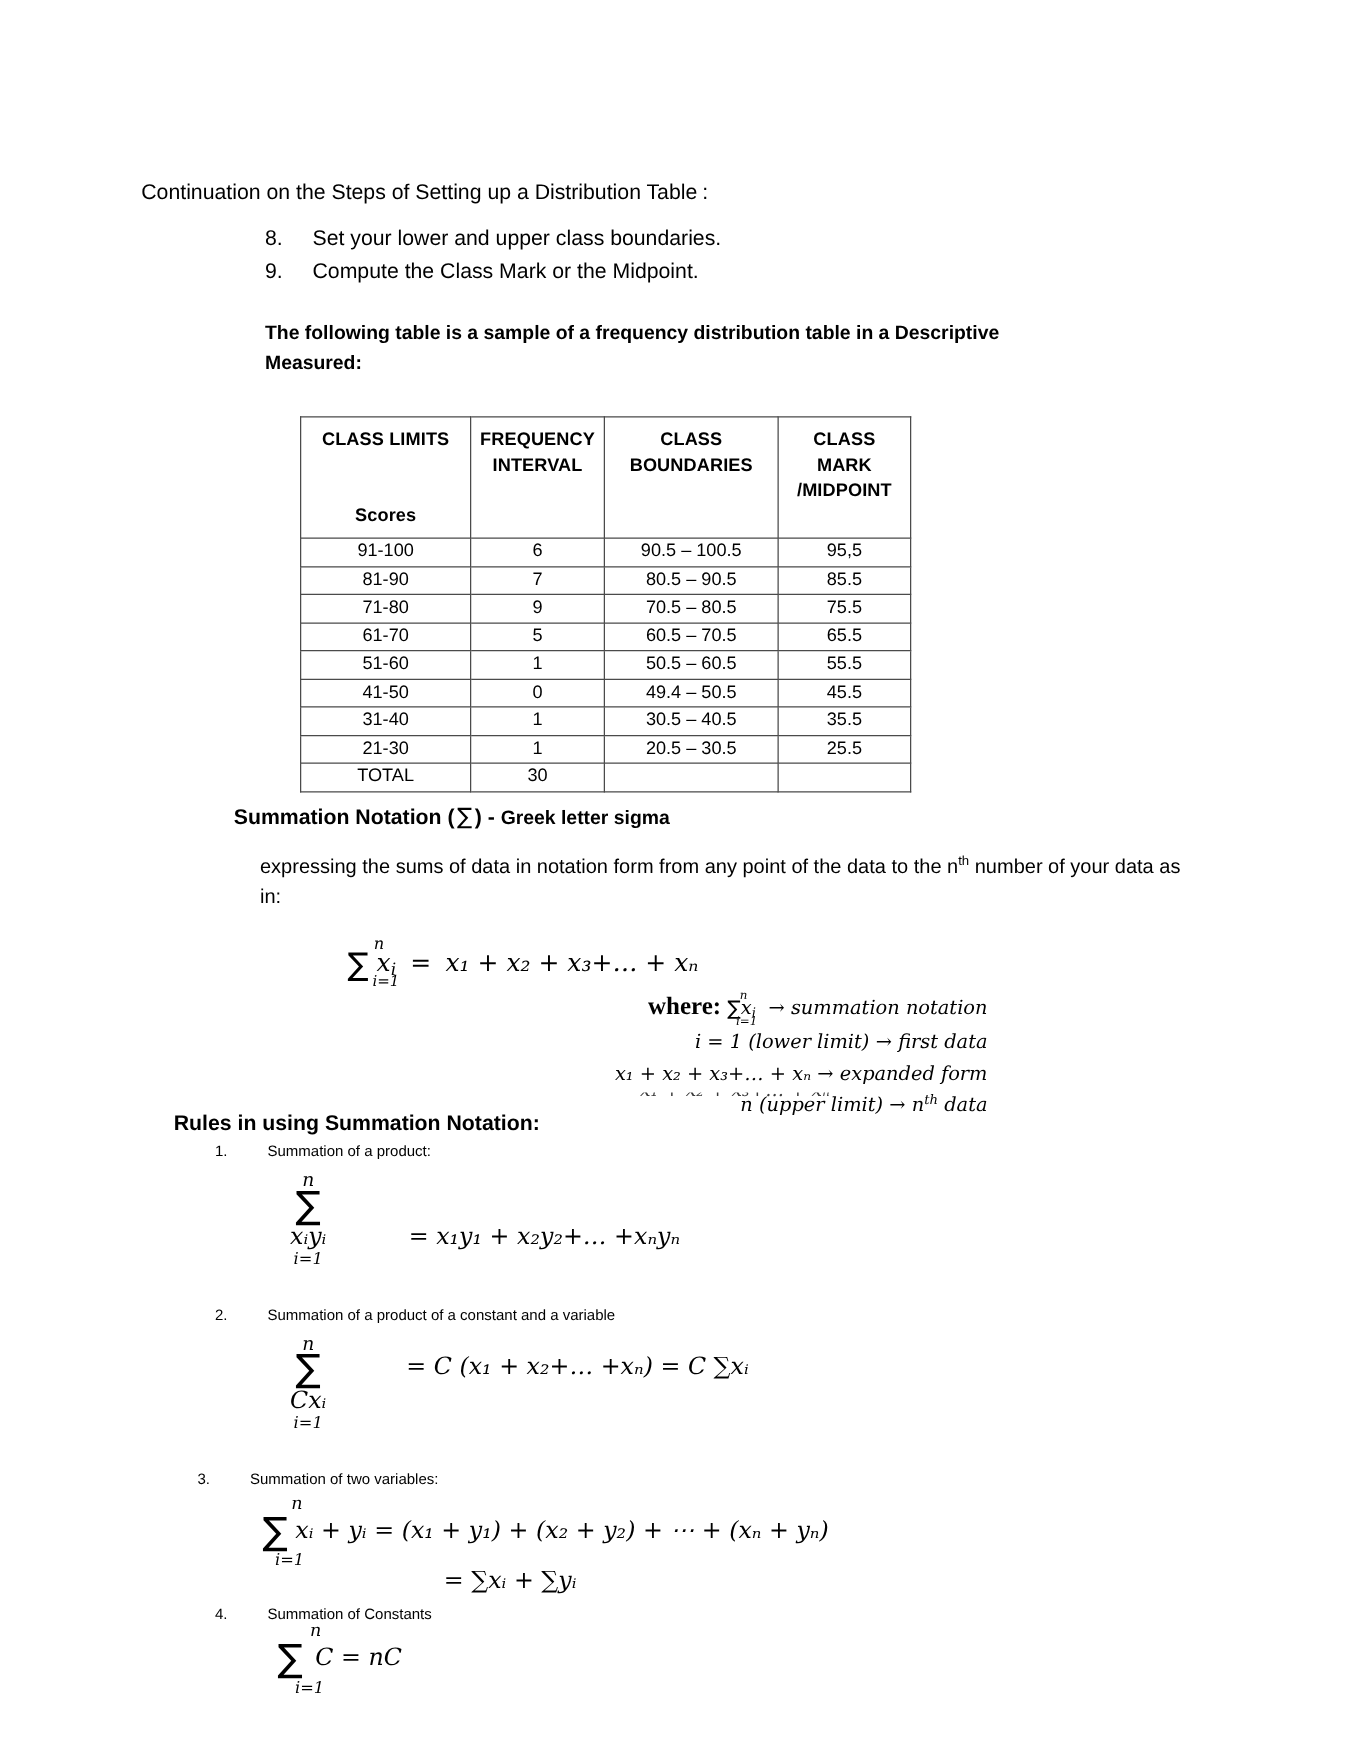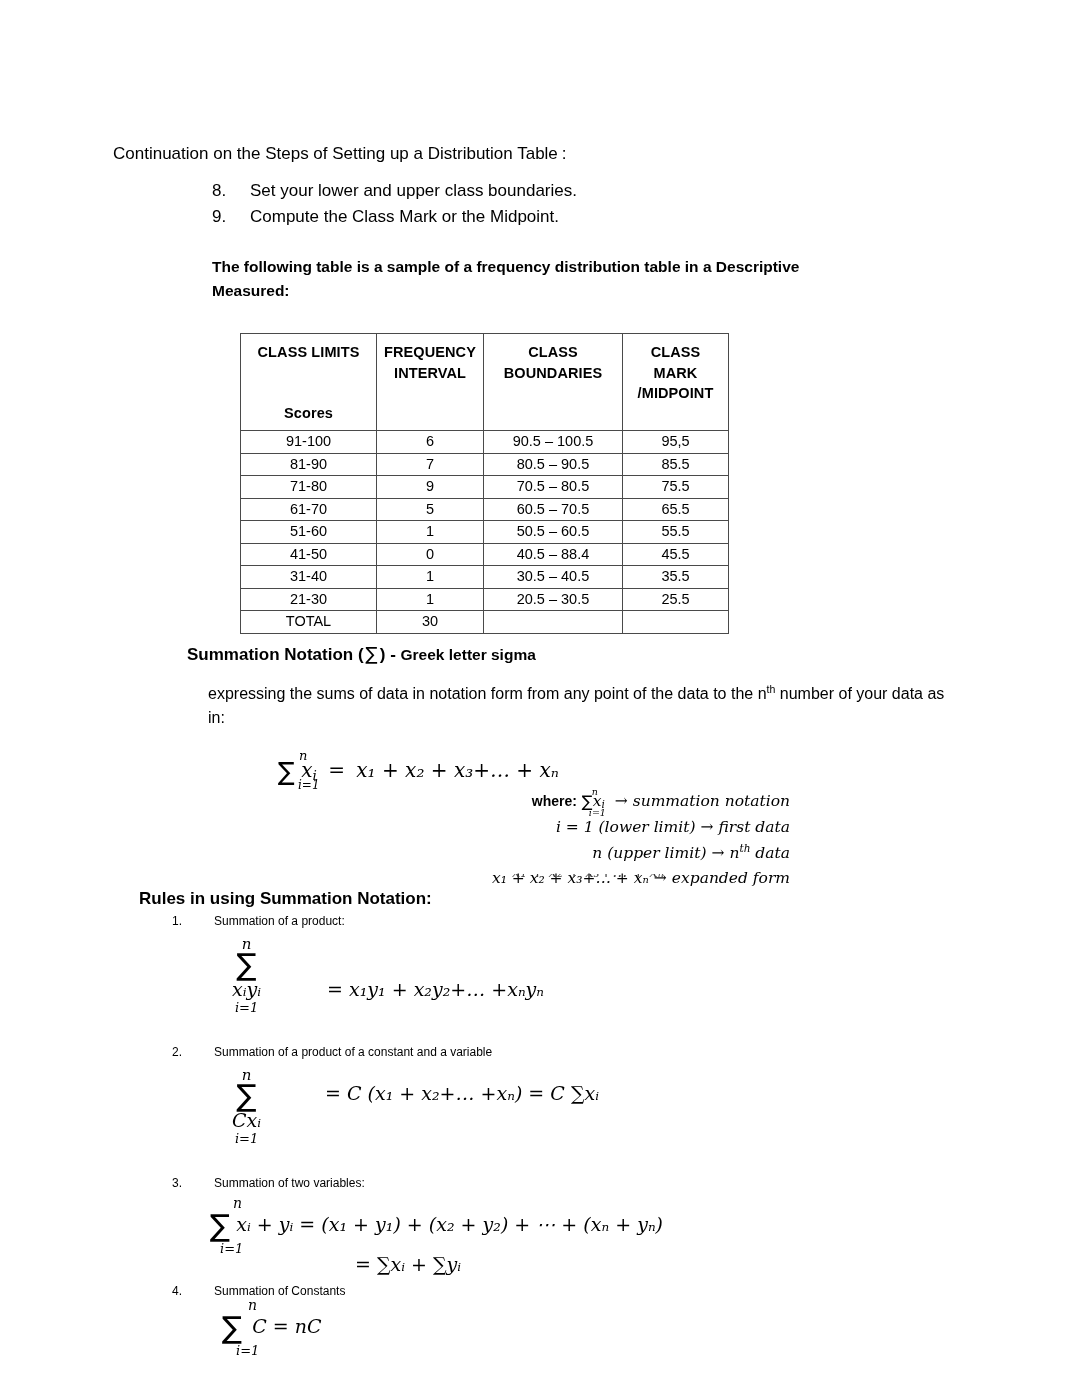--- a/index.html
+++ b/index.html
@@ -161,24 +161,24 @@
     left: 446px;
     top: 789px;
     font-family: "DejaVu Serif", serif;
     font-size: 15.5px;
     font-style: italic;
     line-height: 1.62;
     text-align: right;
     width: 344px;
   }
   .where-block .wlabel {
-    font-family: Liberation Sans, sans-serif;
+    font-family: Liberation Serif, serif;
     font-style: normal;
     font-weight: bold;
-    font-size: 14px;
+    font-size: 20px;
   }
   .sig-sm {
     font-family: "DejaVu Sans", sans-serif;
     font-style: normal;
     font-size: 16px;
     position: relative;
     display: inline-block;
     vertical-align: -1px;
   }
   .sig-sm .t { position: absolute; top: -5px; left: 10px; font-size: 9.5px;
@@ -209,21 +209,21 @@
     top: 889px;
     font-size: 17px;
     font-weight: bold;
     white-space: nowrap;
   }
   .rule-item { position: absolute; font-size: 12px; white-space: nowrap; }
   .rule-item .rnum { display: inline-block; width: 42px; }
 
   .r1 { left: 172px; top: 914px; }
   .r2 { left: 172px; top: 1045px; }
-  .r3 { left: 172px; top: 1176px; }
+  .r3 { left: 158px; top: 1176px; }
   .r4 { left: 172px; top: 1284px; }
 
   
   .stack-sigma {
     position: absolute;
     font-family: "DejaVu Sans", sans-serif;
     font-size: 30px;
     text-align: center;
   }
   .stack-sigma .above {
@@ -407,21 +407,21 @@
         </tr>
         <tr>
           <td>51-60</td>
           <td>1</td>
           <td>50.5 – 60.5</td>
           <td>55.5</td>
         </tr>
         <tr>
           <td>41-50</td>
           <td>0</td>
-          <td>40.5 – 88.4</td>
+          <td>49.4 – 50.5</td>
           <td>45.5</td>
         </tr>
         <tr>
           <td>31-40</td>
           <td>1</td>
           <td>30.5 – 40.5</td>
           <td>35.5</td>
         </tr>
         <tr>
           <td>21-30</td>
@@ -461,24 +461,24 @@
   <div class="where-block">
     <div>
       <span class="wlabel">where</span><span class="wlabel">:</span>
       <span class="sig-sm"><span>∑</span><span class="t">n</span><span class="b">i=1</span></span><span class="var"><span>x</span><span class="sb">i</span></span>
       <span class="arrow">→</span><span>summation notation</span>
     </div>
     <div>
       <span>i = 1 (lower limit)</span><span class="arrow">→</span><span>first data</span>
     </div>
     <div>
-      <span>n (upper limit)</span><span class="arrow">→</span><span>n</span><span class="smallsup">th</span><span> data</span>
+      <span>x₁ +  x₂ +  x₃+… + xₙ</span><span class="arrow">→</span><span>expanded form</span>
     </div>
     <div>
-      <span>x₁ +  x₂ +  x₃+… + xₙ</span><span class="arrow">→</span><span>expanded form</span>
+      <span>n (upper limit)</span><span class="arrow">→</span><span>n</span><span class="smallsup">th</span><span> data</span>
     </div>
   </div>
 
   <div class="artifact-row">
     <span>x₁ +  x₂ +  x₃+… + xₙ</span>
   </div>
 
   <div class="rules-heading">Rules in using Summation Notation:</div>
 
   <div class="rule-item r1">

